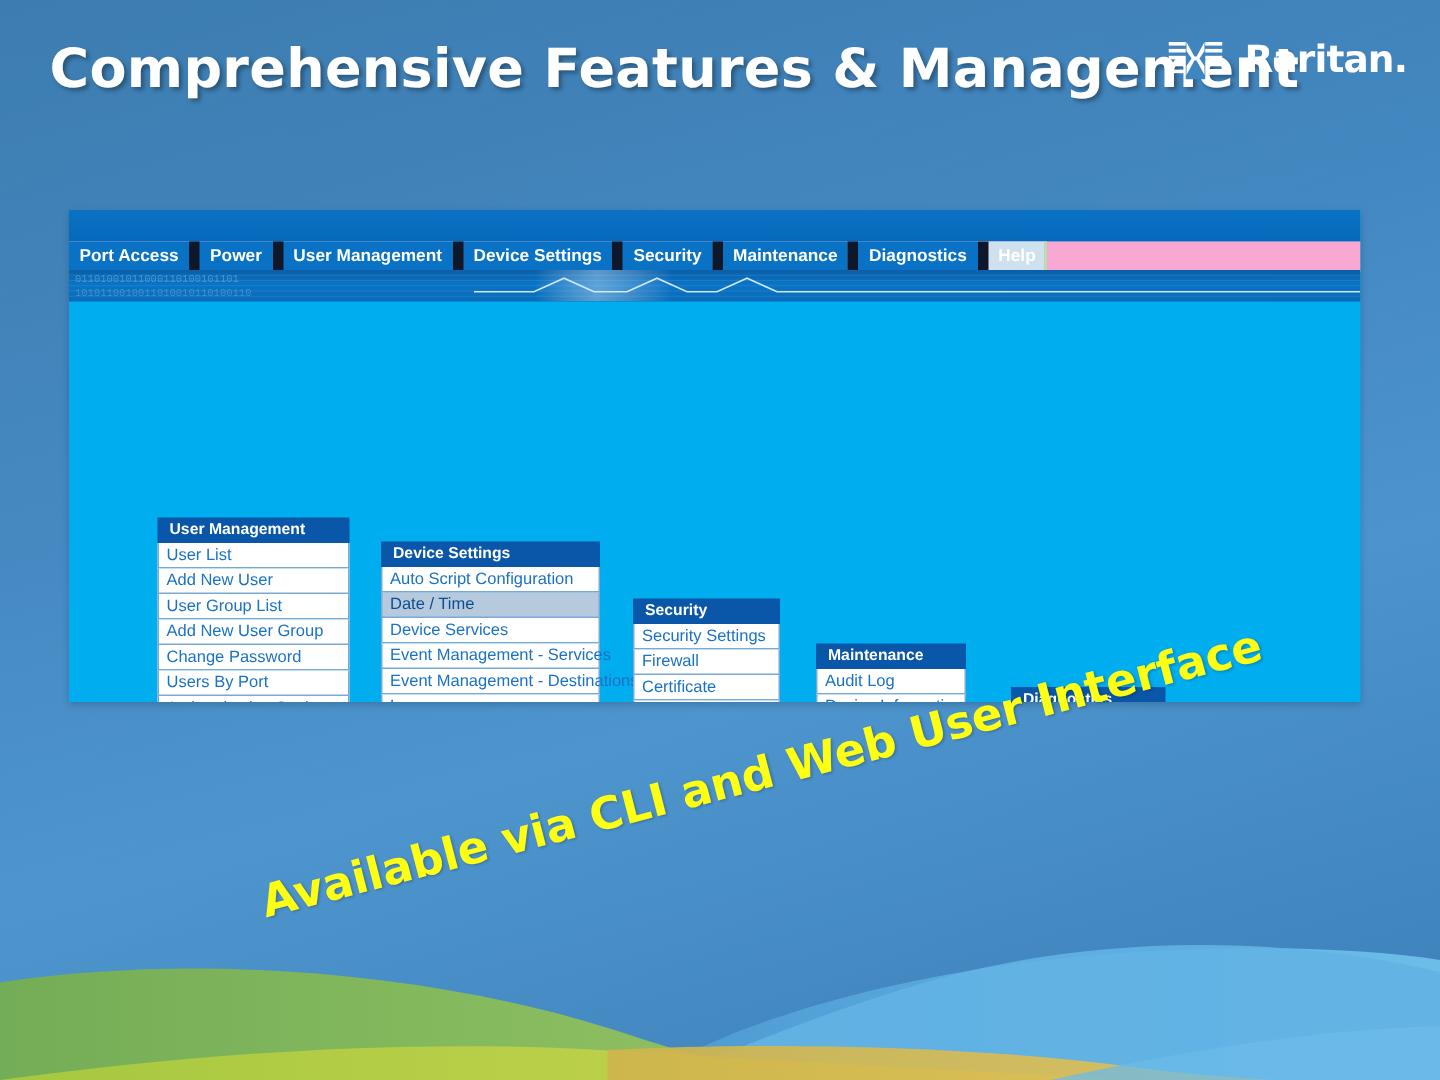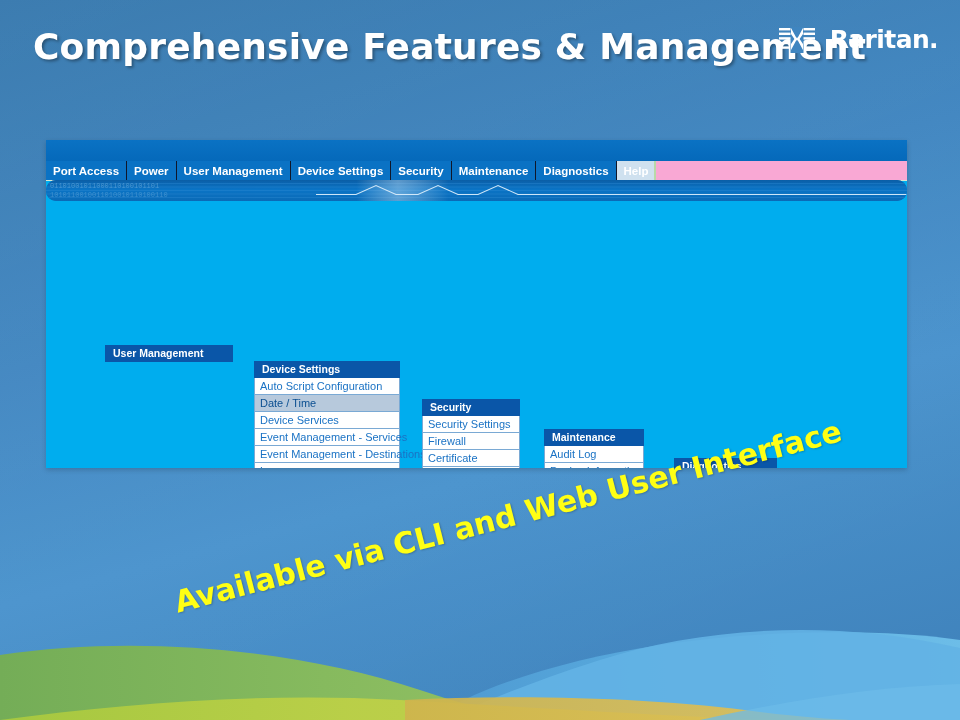--- a/index.html
+++ b/index.html
@@ -53,33 +53,33 @@
     background:#f9a8d4;
     display:flex;align-items:stretch;
     border-bottom:1px solid #d8e8d2;
   }
   .menu-tab{
     display:flex;align-items:center;
     padding:0 7px;
     font-size:11.5px;font-weight:bold;color:#ffffff;
     background:#0a72c4;
     border-right:1px solid #b9d9a8;
-    border-left:1px solid #0f172a;
+    border-left:7px solid #0f172a;
     margin-right:-1px;
     white-space:nowrap;cursor:default;
     font-family:"Liberation Sans", sans-serif;
   }
   .menu-tab:first-child{border-left:none;}
   .menu-tab.active{background:#cfe1ef;color:#ffffff;}
   #menubar-filler{flex:1;border-left:1px solid #b9d9a8;margin-left:-1px;}
 
   
   #banner-strip{
     position:absolute;left:0;top:40px;width:861px;height:21px;
-    overflow:hidden;background:#0a6fc0;border-radius:10px;
+    overflow:hidden;background:#0a6fc0;
   }
 
   
   .dropdown{position:absolute;font-family:"Liberation Sans", sans-serif;}
   .dd-title{
     background:#0a56a8;color:#ffffff;
     font-size:10.5px;font-weight:bold;
     padding:3px 6px 3px 8px;line-height:11px;
     white-space:nowrap;
   }
@@ -215,20 +215,29 @@
         </g>
         <text x="4" y="8" font-family="Liberation Mono, monospace" font-size="7" fill="#79b6e2" opacity="0.55">01101001011000110100101101</text>
         <text x="4" y="17" font-family="Liberation Mono, monospace" font-size="7" fill="#79b6e2" opacity="0.45">1010110010011010010110100110</text>
         <rect x="230" y="0" width="230" height="21" fill="url(#bGlow)"></rect>
         <path d="M270,14.5 L310,14.5 L330,5.5 L350,14.5 L372,14.5 L392,5.5 L412,14.5 L432,14.5 L452,5.5 L472,14.5 L861,14.5" fill="none" stroke="#d8ecfb" stroke-width="1.1" opacity="0.95"></path>
       </svg>
     </div>
 
     <div class="dropdown" id="dd-user">
       <div class="dd-title">User Management</div>
+      <div class="dd-list">
+          <div class="dd-item">User List</div>
+          <div class="dd-item">Add New User</div>
+          <div class="dd-item">User Group List</div>
+          <div class="dd-item">Add New User Group</div>
+          <div class="dd-item">Change Password</div>
+          <div class="dd-item">Users By Port</div>
+          <div class="dd-item">Authentication Settings</div>
+        </div>
     </div>
 
     <div class="dropdown" id="dd-device">
       <div class="dd-title">Device Settings</div>
       <div class="dd-list">
           <div class="dd-item">Auto Script Configuration</div>
           <div class="dd-item hl">Date / Time</div>
           <div class="dd-item">Device Services</div>
           <div class="dd-item">Event Management - Services</div>
           <div class="dd-item">Event Management - Destinations</div>

